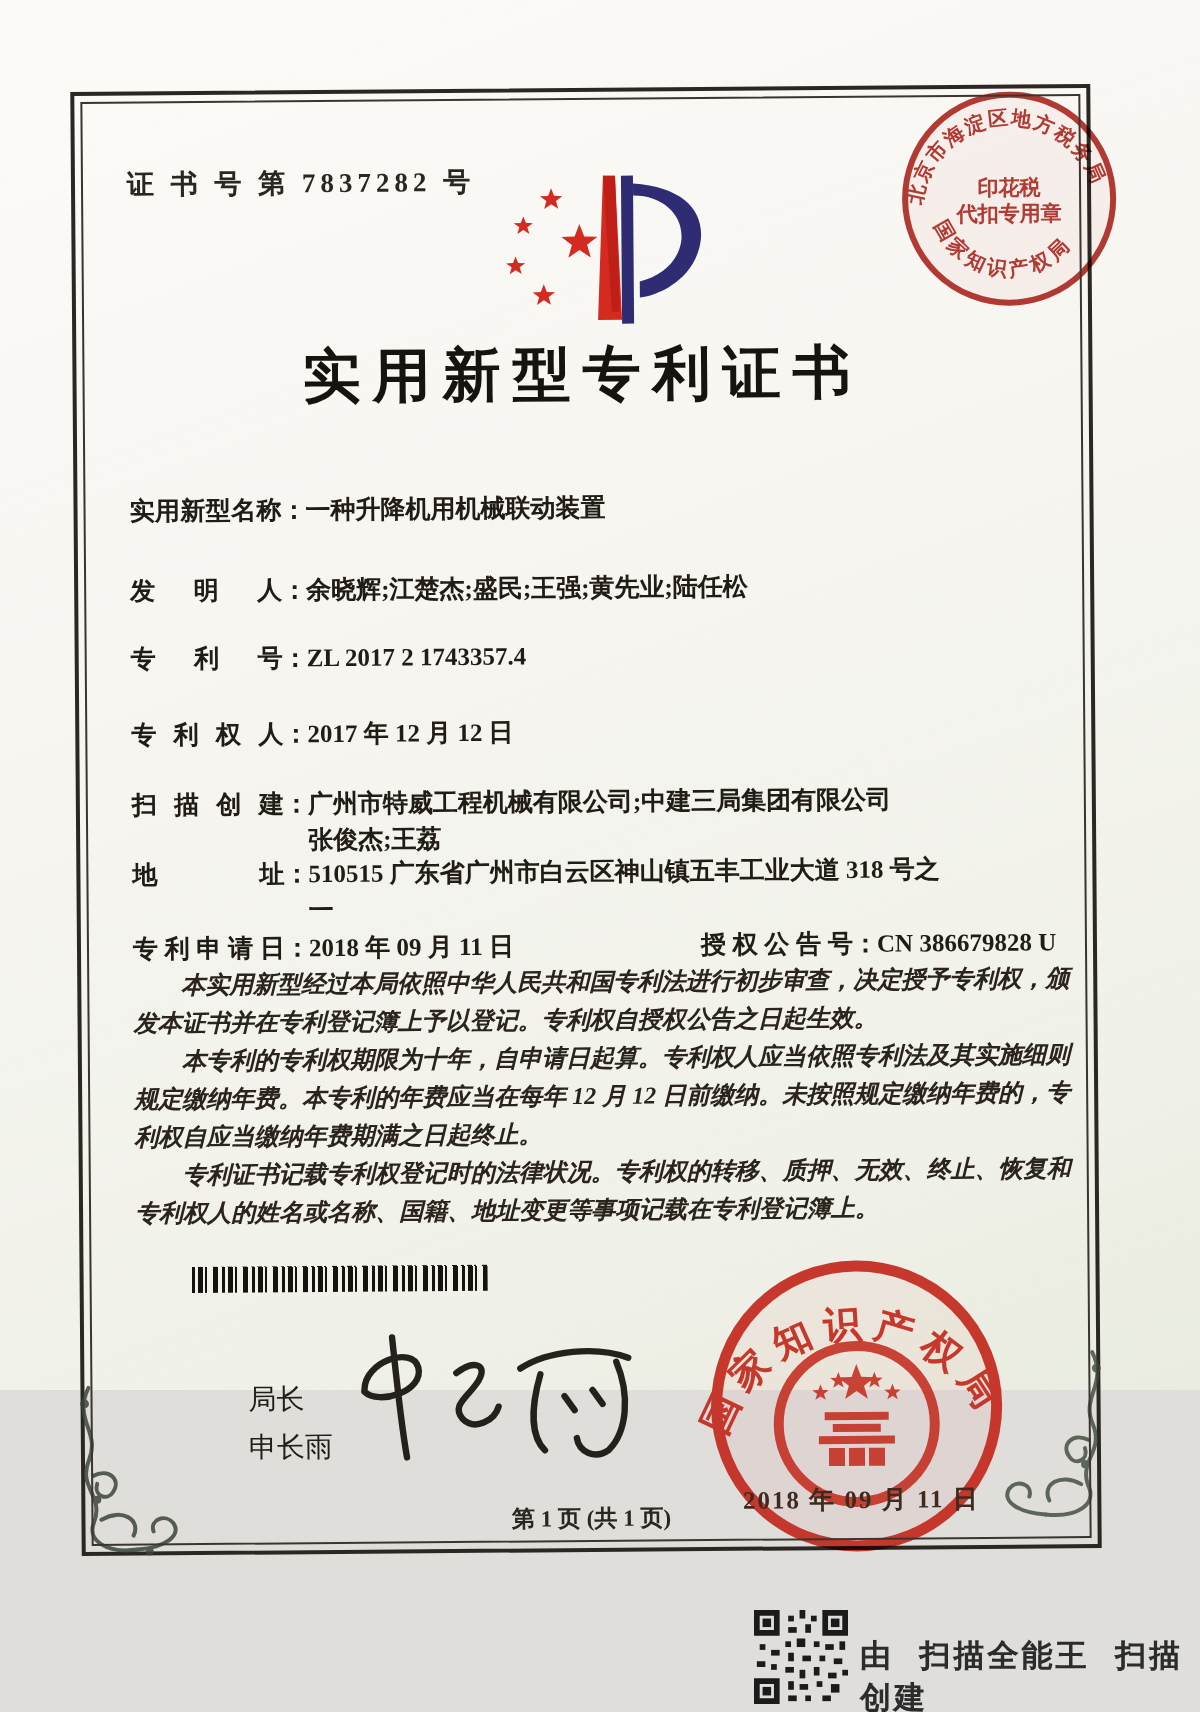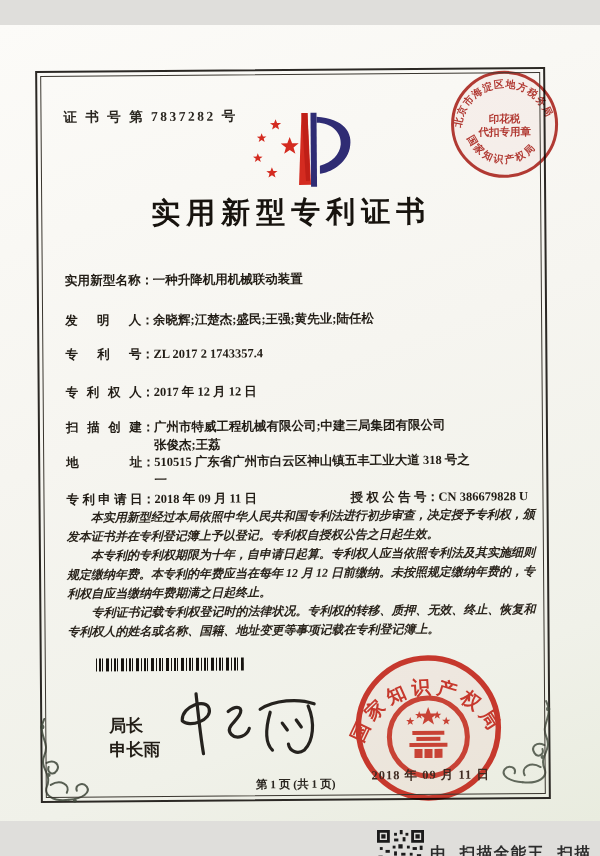--- a/index.html
+++ b/index.html
@@ -1,19 +1,19 @@
 <!DOCTYPE html>
 <html><head>
 <meta charset="utf-8">
 <style>
   html,body{margin:0;padding:0;}
   body{width:600px;height:856px;overflow:hidden;background:#dfdedb;}
-  .page{position:relative;width:600px;height:796px;
+  .page{position:relative;width:600px;height:695px;
     background:linear-gradient(160deg,#fcfbf8 0%,#f6f5f0 45%,#f0f1e9 80%,#e9ecdf 100%);
-    font-family:"Liberation Serif","DejaVu Serif",serif;color:#26221c;margin-top:25px;}
+    font-family:"Liberation Serif","DejaVu Serif",serif;color:#26221c;}
   
   .frame{position:absolute;left:38px;top:44px;width:506px;height:728px;
     border:2.5px solid #2b2824;transform:rotate(-0.45deg);background:transparent;}
   .frame::after{content:"";position:absolute;inset:3px;border:1px solid #3a362f;pointer-events:none;}
   .abs{position:absolute;}
   
   .certno{left:26px;top:36px;font-size:13.5px;font-weight:600;letter-spacing:2.5px;color:#2a2620;}
   
   .title{left:0;top:122px;width:100%;text-align:center;font-size:29px;font-weight:900;
     letter-spacing:6px;color:#17130e;}
@@ -28,21 +28,21 @@
   
   .paras{left:26px;top:436px;width:476px;font-size:12px;line-height:19px;color:#2a241c;
     font-style:italic;font-weight:600;}
   .paras p{margin:0;text-indent:2em;}
   
   .barcode{left:54px;top:586px;width:148px;height:13px;
     background:repeating-linear-gradient(90deg,#16130f 0 1.5px,transparent 1.5px 3px,
       #16130f 3px 5.5px,transparent 5.5px 6.5px,#16130f 6.5px 7.5px,transparent 7.5px 10.5px,
       #16130f 10.5px 13px,transparent 13px 15px);}
   
-  .director{left:67px;top:642px;font-size:17px;font-weight:700;line-height:24px;color:#221d16;}
+  .director{left:82px;top:642px;font-size:14px;font-weight:400;line-height:24px;color:#221d16;}
   .signature{left:120px;top:612px;width:160px;height:88px;mix-blend-mode:multiply;}
   
   .tax-seal{left:408px;top:-4px;width:118px;height:118px;mix-blend-mode:multiply;opacity:.9;}
   .office-seal{left:298px;top:570px;width:176px;height:176px;mix-blend-mode:multiply;opacity:.93;}
   .issue-date{left:308px;top:697px;width:160px;text-align:center;font-size:12.5px;
     font-weight:800;letter-spacing:1px;color:#3f2a20;}
   .pagefoot{left:0;top:706px;width:100%;text-align:center;font-size:11.5px;font-weight:600;color:#2a2620;}
   
   .flourish-l{left:-8px;top:642px;width:78px;height:92px;opacity:.85;}
   .flourish-r{left:436px;top:622px;width:78px;height:104px;opacity:.8;transform:scaleX(-1);}

